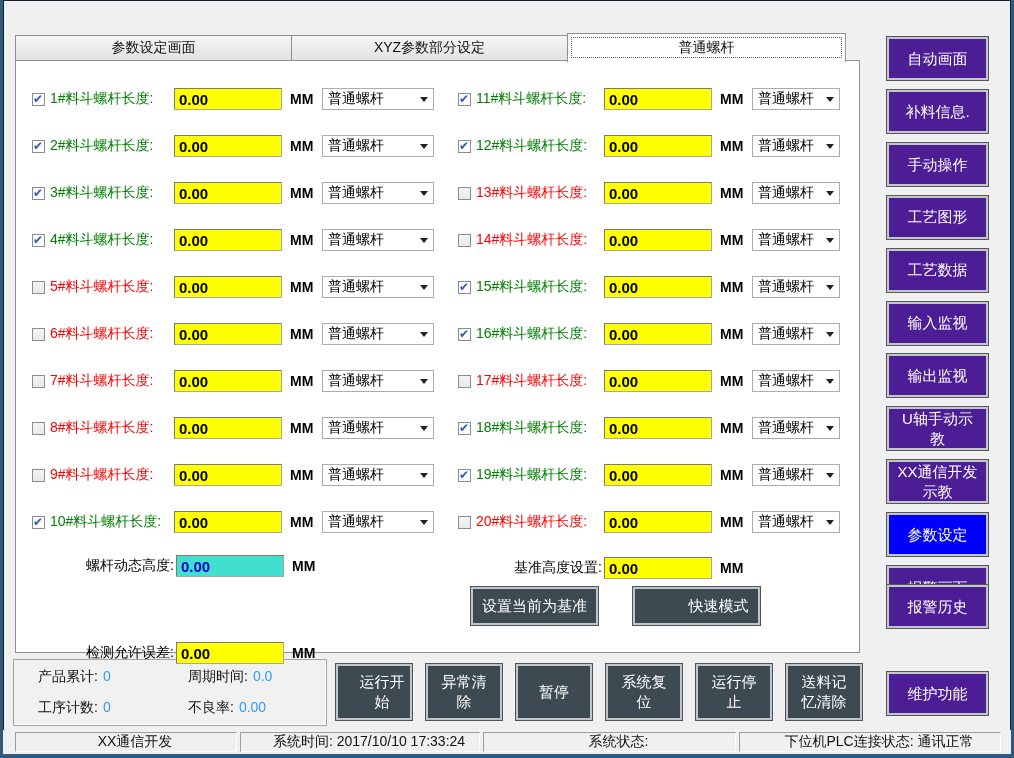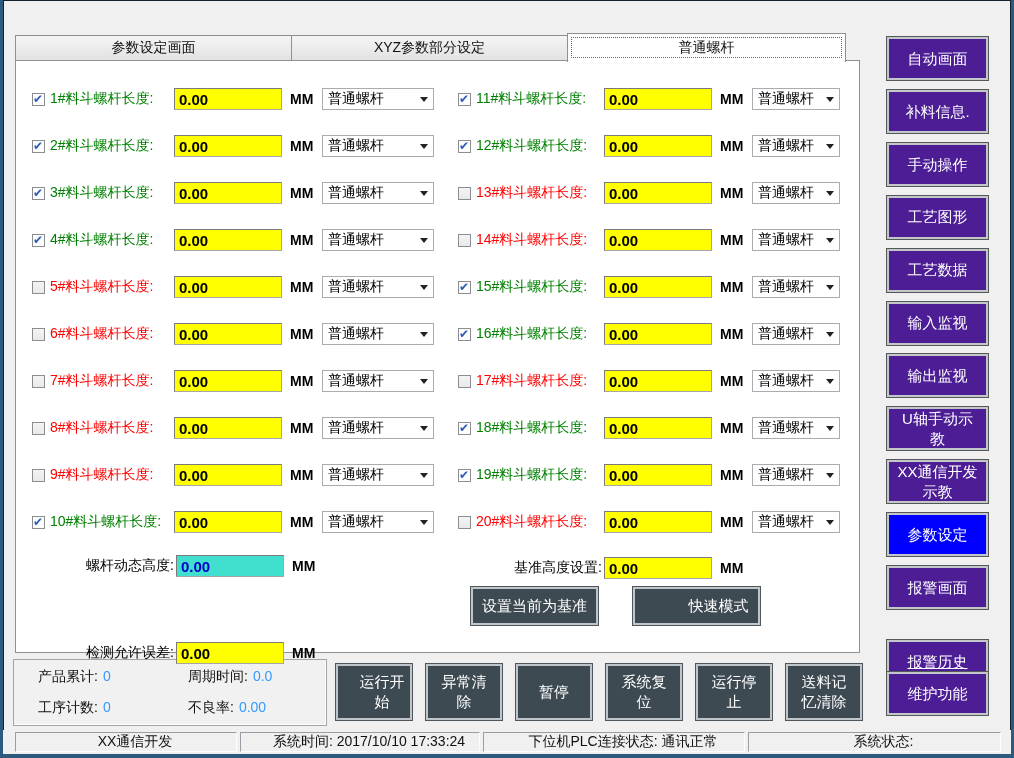--- a/index.html
+++ b/index.html
@@ -377,24 +377,24 @@
       <div class="side-btn" style="top: 195.7px;">工艺图形</div>
       <div class="side-btn" style="top: 248.6px;">工艺数据</div>
       <div class="side-btn" style="top: 301.5px;">输入监视</div>
       <div class="side-btn" style="top: 354.4px;">输出监视</div>
       <div class="side-btn" style="top: 407.3px;">U轴手动示
 教</div>
       <div class="side-btn" style="top: 460.2px;">XX通信开发
 示教</div>
       <div class="side-btn selected" style="top: 513.1px;">参数设定</div>
       <div class="side-btn" style="top: 566px;">报警画面</div>
-      <div class="side-btn" style="top: 640px; text-decoration: underline;">报警历史</div>
+      <div class="side-btn" style="top: 585px;">报警历史</div>
       <div class="side-btn" style="top: 671.8px;">维护功能</div>
     </div>
 
   <div class="statusbar" id="statusbar">
       <div class="status-seg seg0">XX通信开发</div>
       <div class="status-seg seg1">系统时间: 2017/10/10 17:33:24</div>
+      <div class="status-seg seg3">系统状态:</div>
       <div class="status-seg seg2">下位机PLC连接状态: 通讯正常</div>
-      <div class="status-seg seg3">系统状态:</div>
     </div>
 
 </div>
 
 </body></html>

